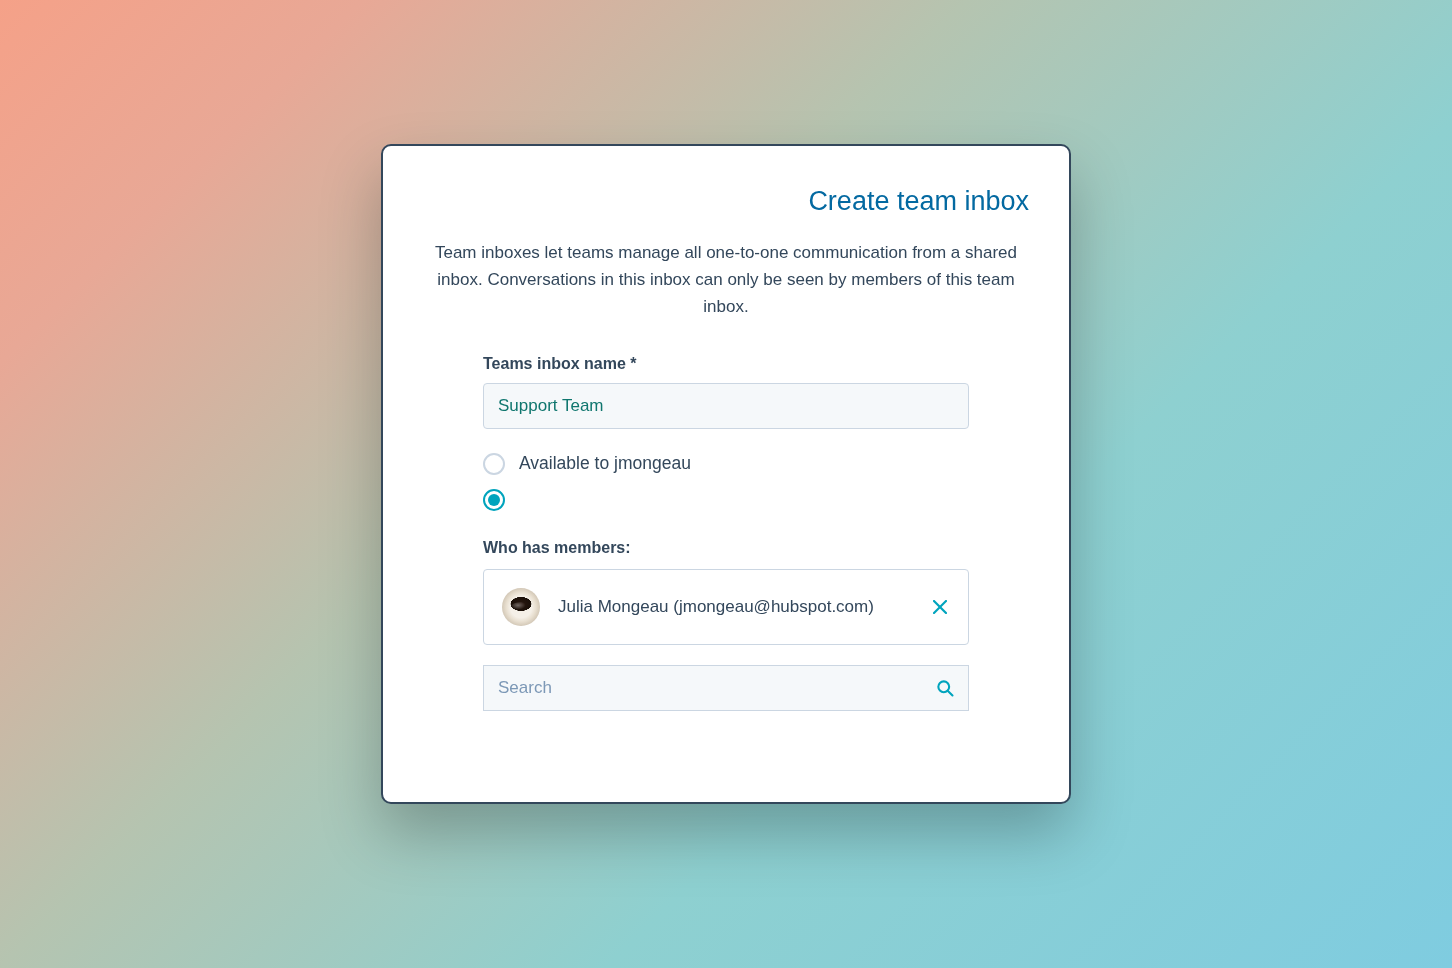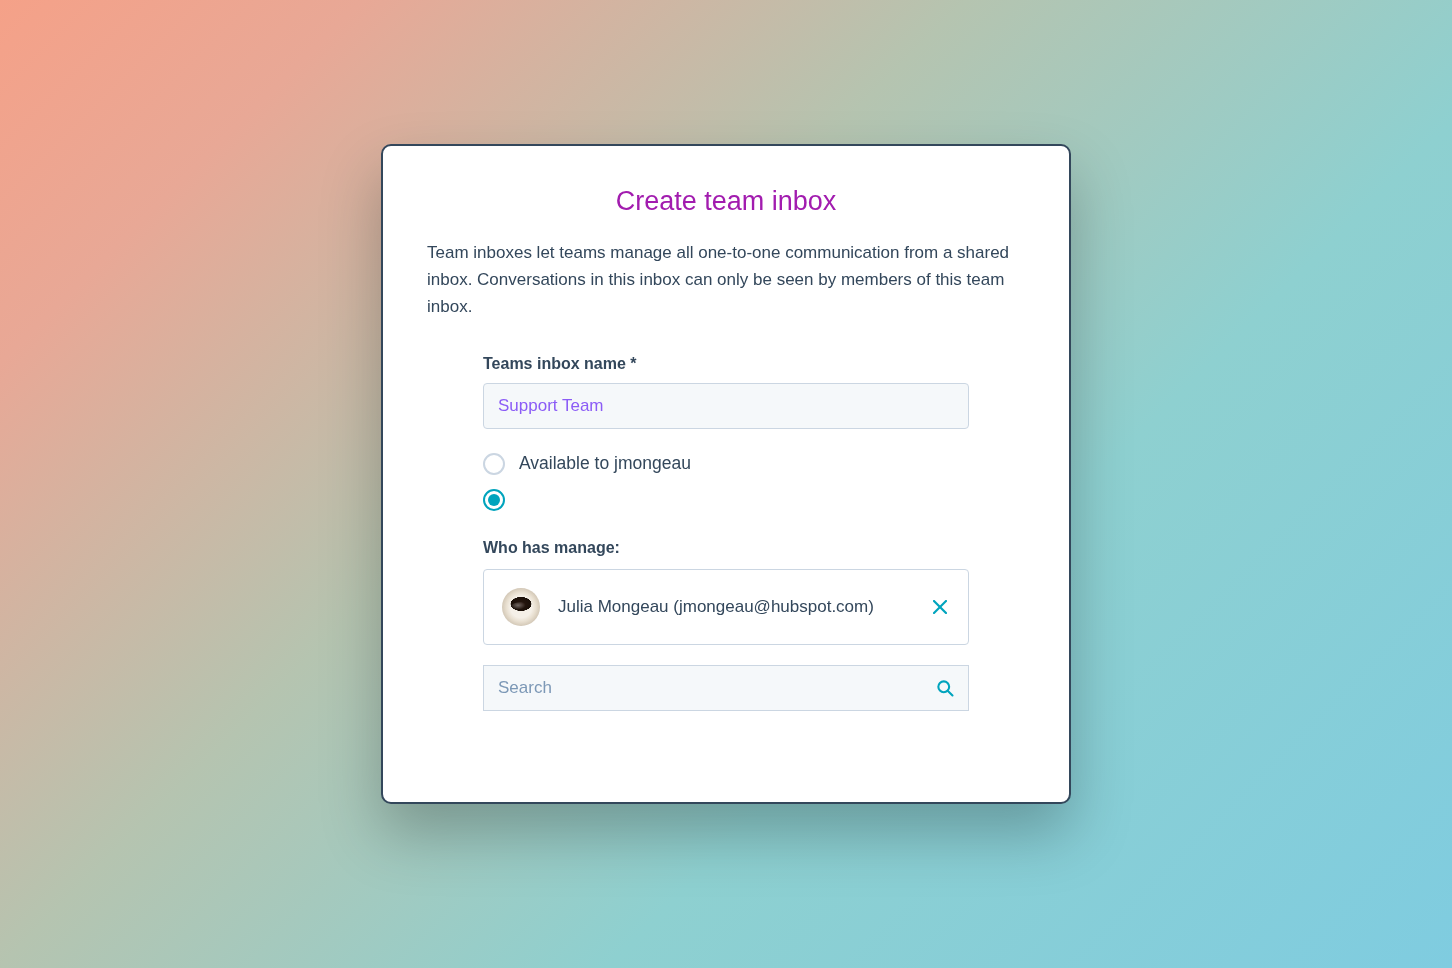--- a/index.html
+++ b/index.html
@@ -23,28 +23,29 @@
     background: #ffffff;
     border: 2px solid #33475b;
     border-radius: 10px;
     box-shadow: 0 30px 60px rgba(0,0,0,0.25);
     padding: 32px 40px 0 40px;
     overflow: hidden;
     position: relative;
     top: -10px;
   }
   .modal-title {
-    text-align: center;
+    text-align: right;
     font-size: 27px;
     font-weight: 500;
-    color: #a21caf;
+    color: #0369a1;
     margin-top: 8px;
     margin-bottom: 22px;
   }
   .modal-description {
+    text-align: center;
     font-size: 17px;
     line-height: 1.6;
     color: #33475b;
     margin-bottom: 34px;
     padding: 0 4px;
   }
   .form-section {
     width: 486px;
     margin: 0 auto;
   }
@@ -56,21 +57,21 @@
     display: block;
   }
   .text-input {
     width: 100%;
     height: 46px;
     border: 1px solid #cbd6e2;
     border-radius: 4px;
     background: #f5f8fa;
     padding: 0 14px;
     font-size: 17px;
-    color: #8b5cf6;
+    color: #0f766e;
     outline: none;
     margin-bottom: 24px;
   }
   .radio-group {
     margin-bottom: 28px;
   }
   .radio-row {
     display: flex;
     align-items: center;
     gap: 14px;
@@ -224,21 +225,21 @@
         <span class="radio-circle"></span>
         <span class="radio-label">Available to jmongeau</span>
       </div>
       <div class="radio-row">
         <span class="radio-circle selected">
           <span class="radio-dot"></span>
         </span>
       </div>
     </div>
 
-    <div class="access-label">Who has manage:</div>
+    <div class="access-label">Who has members:</div>
 
     <div class="user-card">
       <div class="avatar"></div>
       <div class="user-info">Julia Mongeau (jmongeau@hubspot.com)</div>
       <div class="remove-btn">
         <svg viewBox="0 0 14 14" fill="none" stroke="currentColor" stroke-width="2.2" stroke-linecap="round">
           <line x1="1" y1="1" x2="13" y2="13"></line>
           <line x1="13" y1="1" x2="1" y2="13"></line>
         </svg>
       </div>

